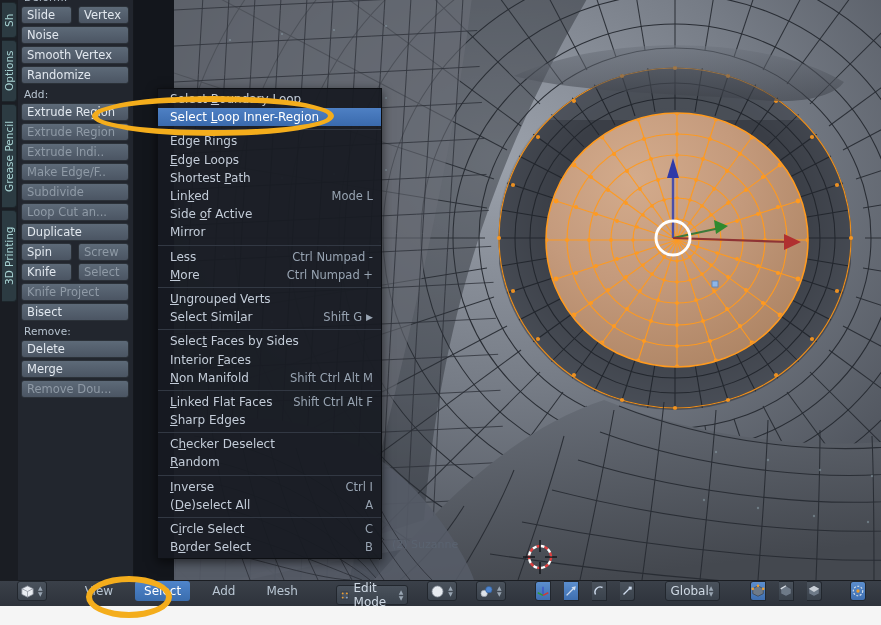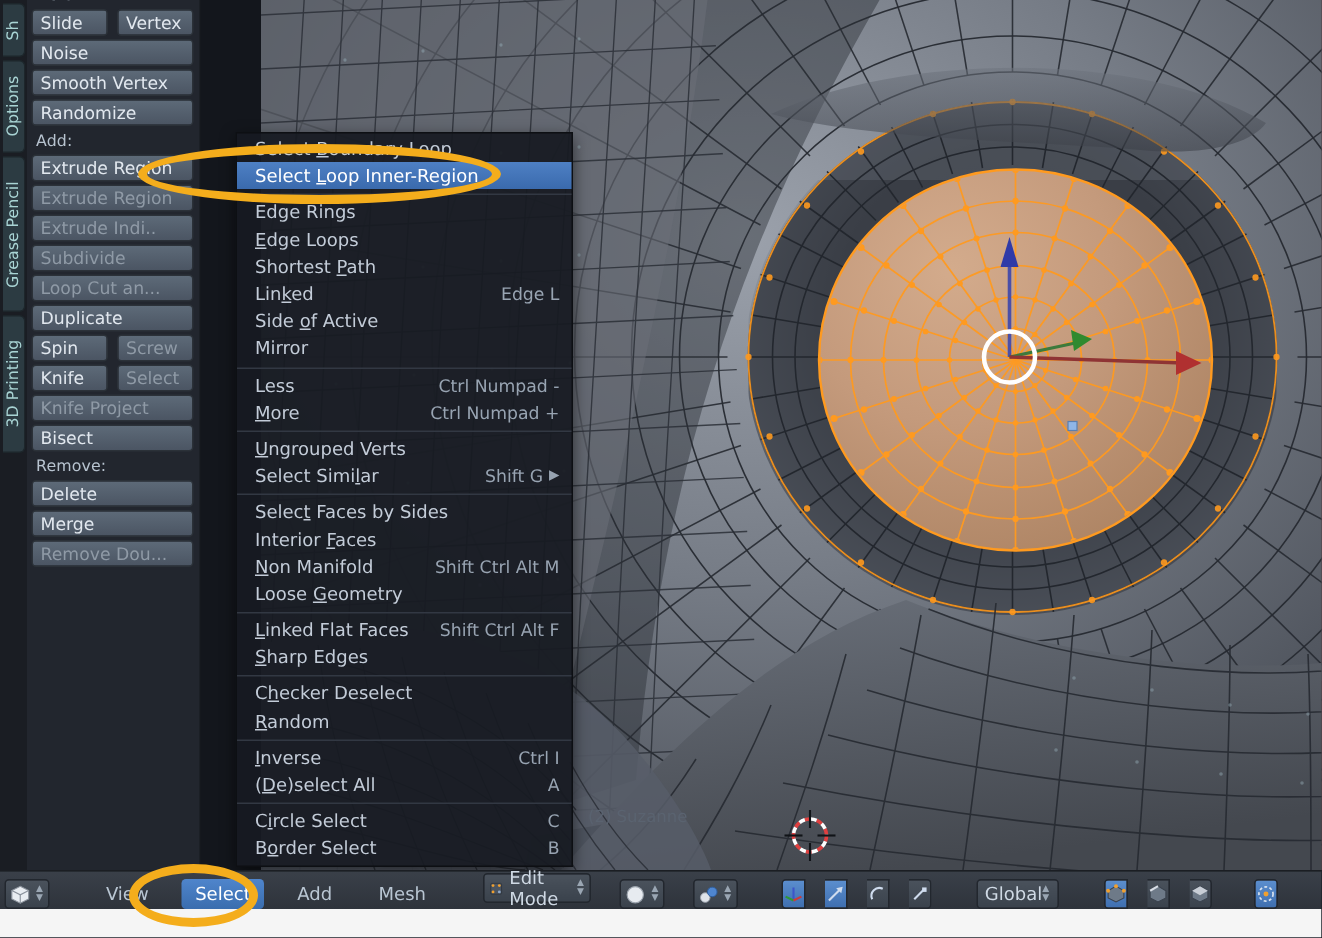--- a/index.html
+++ b/index.html
@@ -149,22 +149,22 @@
     background: #2b3038;
     z-index: 50;
   }
   #header-inner {
     position: absolute;
     left: 0; top: 0;
     width: 881px; height: 26px;
     background: linear-gradient(#3a4049, #2e333b);
     border-top: 1px solid #1b1e23;
     display: flex;
-    align-items: flex-end;
-    padding-left: 0;
+    align-items: flex-start;
+    padding-left: 14px;
     gap: 13px;
   }
   #header-under {
     position: absolute;
     left: 0; top: 26px;
     width: 881px; height: 19px;
     background: #f5f5f5;
   }
   .hmenu {
     color: #b9c6d3;
@@ -769,20 +769,23 @@
         <div class="shelf-row">
           <div class="shelf-btn">Extrude Region</div>
         </div>
         <div class="shelf-row">
           <div class="shelf-btn dim">Extrude Region</div>
         </div>
         <div class="shelf-row">
           <div class="shelf-btn dim">Extrude Indi..</div>
         </div>
         <div class="shelf-row">
+          <div class="shelf-btn dim">Make Edge/F..</div>
+        </div>
+        <div class="shelf-row">
           <div class="shelf-btn dim">Subdivide</div>
         </div>
         <div class="shelf-row">
           <div class="shelf-btn dim">Loop Cut an...</div>
         </div>
         <div class="shelf-row">
           <div class="shelf-btn">Duplicate</div>
         </div>
         <div class="shelf-row">
           <div class="shelf-btn">Spin</div>
@@ -823,21 +826,21 @@
         <span class="lbl">Edge Rings</span>
       </div>
       <div class="mi">
         <span class="lbl"><u>E</u>dge Loops</span>
       </div>
       <div class="mi">
         <span class="lbl">Shortest <u>P</u>ath</span>
       </div>
       <div class="mi">
         <span class="lbl">Lin<u>k</u>ed</span>
-        <span class="sc">Edge L</span>
+        <span class="sc">Mode L</span>
       </div>
       <div class="mi">
         <span class="lbl">Side <u>o</u>f Active</span>
       </div>
       <div class="mi">
         <span class="lbl">Mirror</span>
       </div>
       <div class="msep"></div>
       <div class="mi">
         <span class="lbl">Less</span>
@@ -859,23 +862,20 @@
       <div class="msep"></div>
       <div class="mi">
         <span class="lbl">Selec<u>t</u> Faces by Sides</span>
       </div>
       <div class="mi">
         <span class="lbl">Interior <u>F</u>aces</span>
       </div>
       <div class="mi">
         <span class="lbl"><u>N</u>on Manifold</span>
         <span class="sc">Shift Ctrl Alt M</span>
-      </div>
-      <div class="mi">
-        <span class="lbl">Loose <u>G</u>eometry</span>
       </div>
       <div class="msep"></div>
       <div class="mi">
         <span class="lbl"><u>L</u>inked Flat Faces</span>
         <span class="sc">Shift Ctrl Alt F</span>
       </div>
       <div class="mi">
         <span class="lbl"><u>S</u>harp Edges</span>
       </div>
       <div class="msep"></div>

